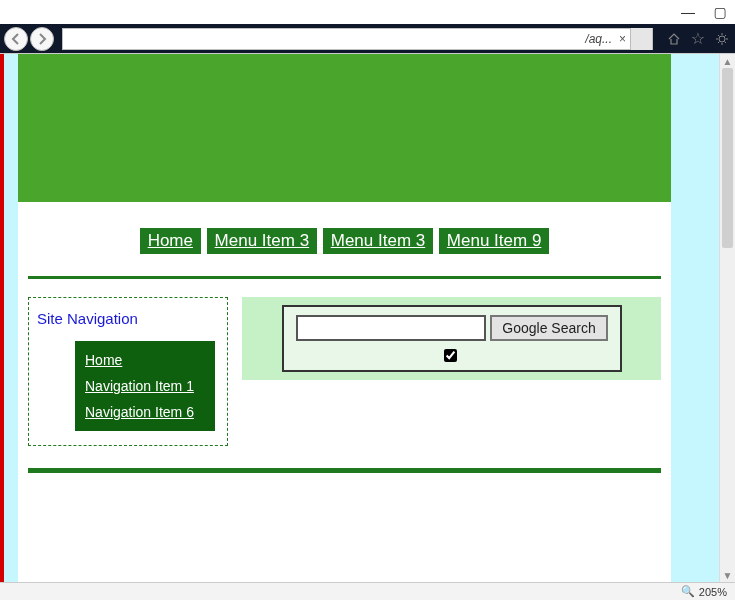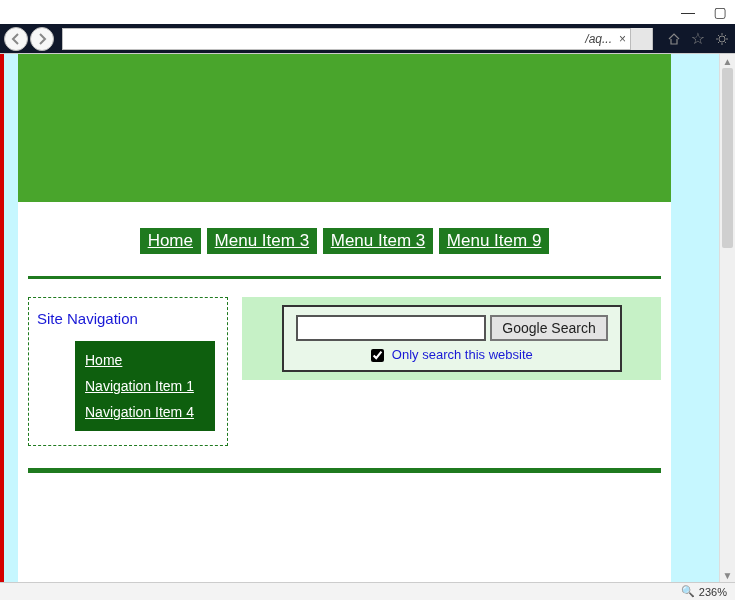--- a/index.html
+++ b/index.html
@@ -255,47 +255,46 @@
     </div>
 
     <hr class="green">
 
     <div class="cols">
       <div class="sidenav">
         <div class="sidenav-title">Site Navigation</div>
         <ul>
           <li><a href="#">Home</a></li>
           <li><a href="#">Navigation Item 1</a></li>
-          <li><a href="#">Navigation Item 4</a></li>
+          <li><a href="#">Navigation Item 6</a></li>
         </ul>
       </div>
 
       <div class="searchwrap">
         <div class="searchbox">
           <div class="row1">
             <input type="text" style="">
             <button>Google Search</button>
           </div>
           <div class="row2">
             <label>
               <input type="checkbox" checked="" style="">
-              <span>Only search this website</span>
             </label>
           </div>
         </div>
       </div>
     </div>
 
     <hr class="green thick">
   </div>
 
   <div class="right-cyan"></div>
   <div class="scrollbar">
     <div class="arrow up">▲</div>
     <div class="thumb"></div>
     <div class="arrow down">▼</div>
   </div>
 </div>
 
 <div class="statusbar">
   <span class="zoom-icon">🔍</span>
-  <span>236%</span>
+  <span>205%</span>
 </div>
 
 </body></html>

